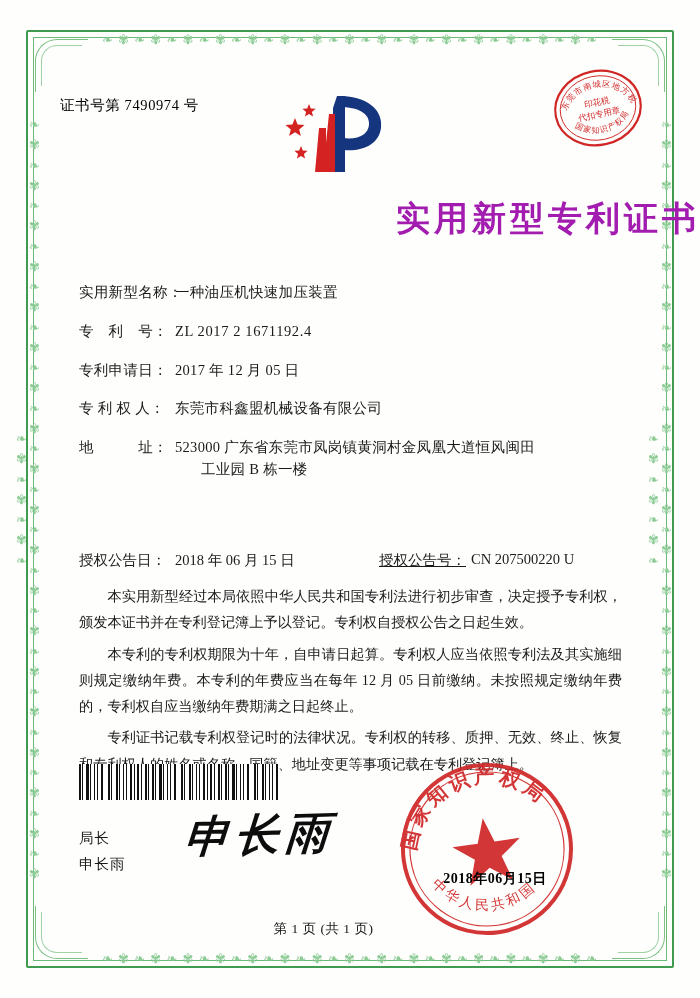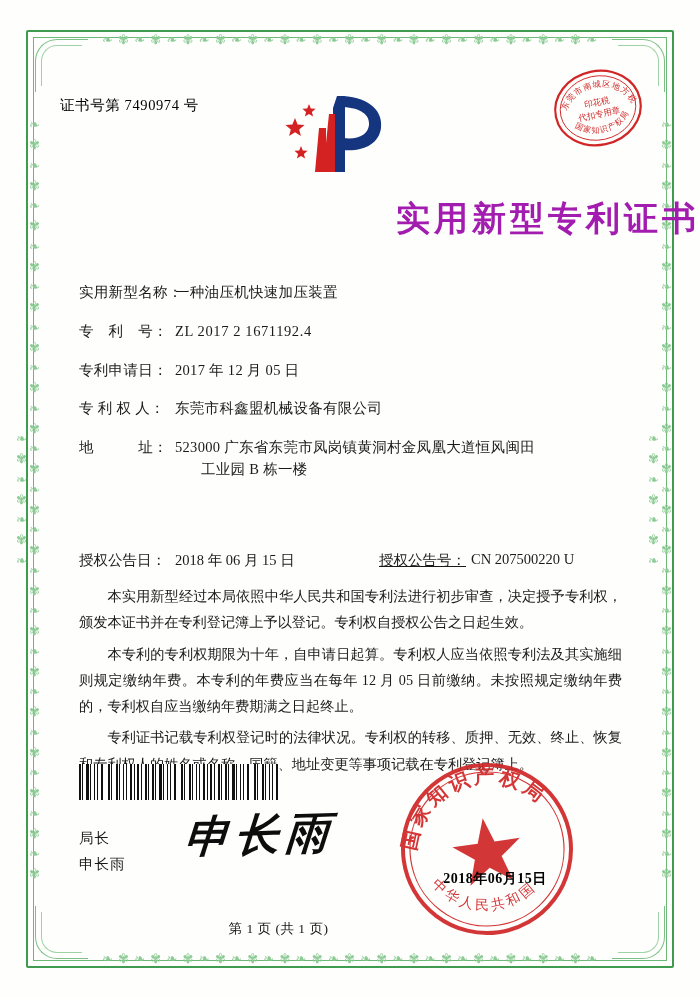--- a/index.html
+++ b/index.html
@@ -236,20 +236,21 @@
 
   
   .footer {
     position: absolute;
     left: 0; top: 920px;
     width: 557px;
     text-align: center;
     font-size: 13.5px;
     letter-spacing: 0.5px;
     color: #181818;
+    padding-left: 45px;
   }
 </style>
 </head>
 <body>
 
 <div class="page">
 
   <div class="border-outer"></div>
   <div class="border-inner"></div>
   <div class="corner tl"></div>

